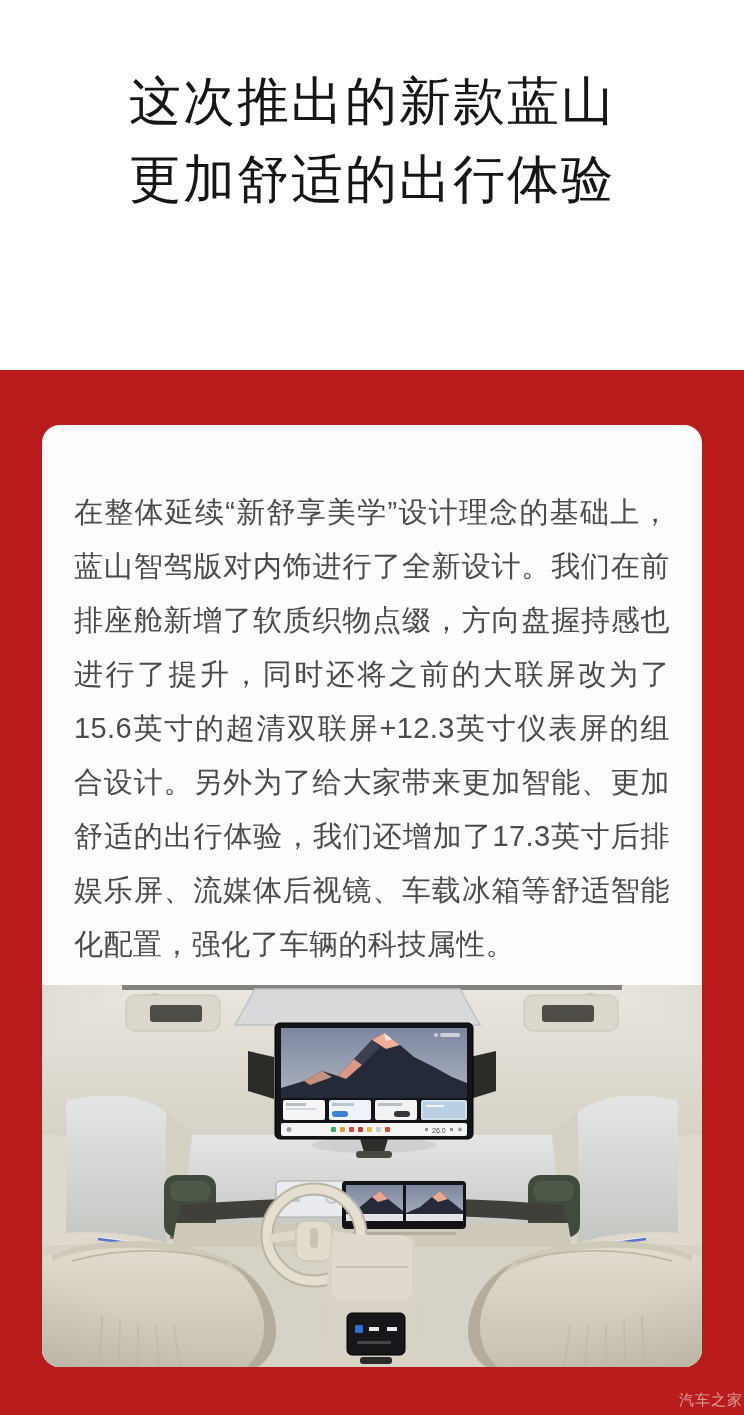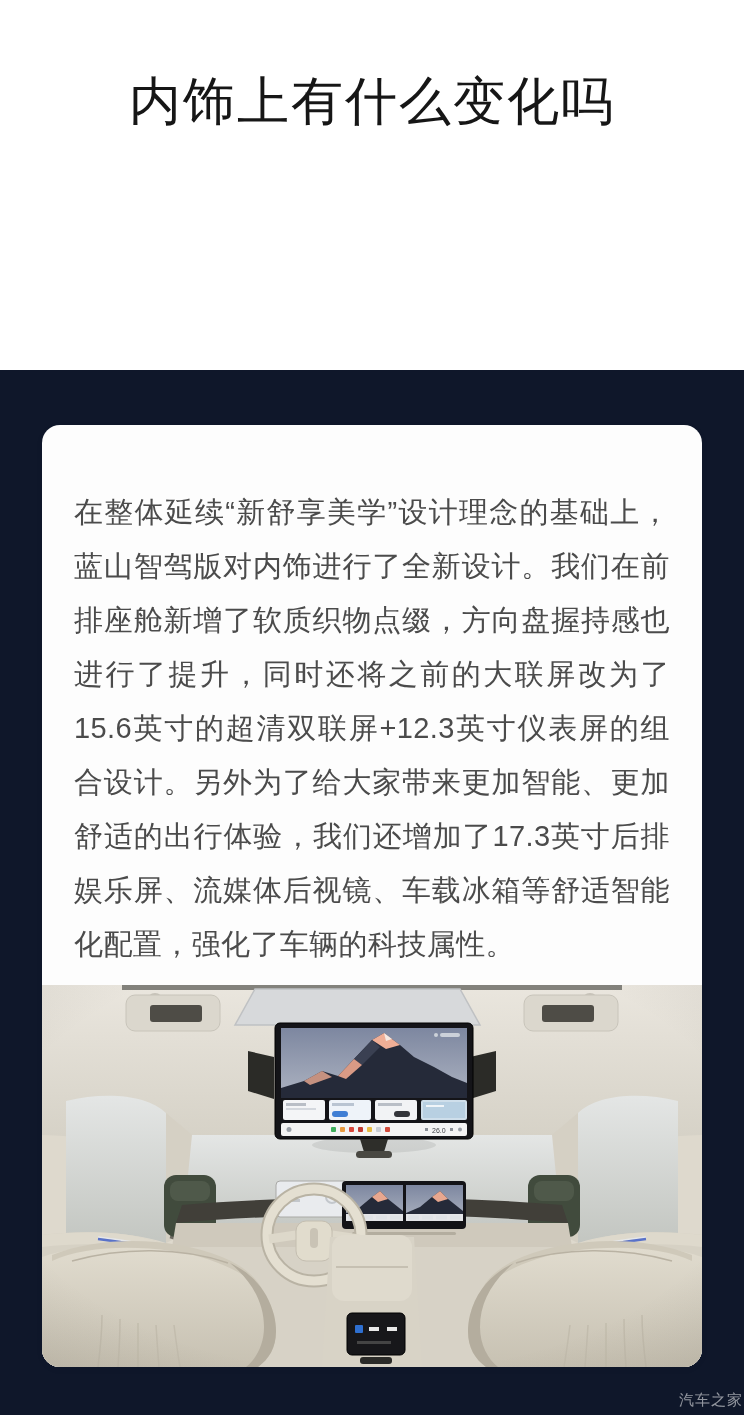--- a/index.html
+++ b/index.html
@@ -1,36 +1,37 @@
 <!DOCTYPE html>
 <html><head>
 <meta charset="utf-8">
 <style>
   html,body{margin:0;padding:0;background:#ffffff;}
   .page{position:relative;width:744px;height:1415px;background:#ffffff;overflow:hidden;
         font-family:"Liberation Sans", sans-serif;}
   .title-block{box-sizing:border-box;height:370px;padding-top:62px;text-align:center;background:#ffffff;}
   .title-line{font-size:52px;line-height:78px;font-weight:500;color:#161616;letter-spacing:2px;}
-  .gray-band{position:absolute;top:370px;left:0;right:0;bottom:0;background:#0f172a;}
+  .gray-band{position:absolute;top:370px;left:0;right:0;bottom:0;background:#b91c1c;}
   .card{width:660px;margin:55px auto 0;background:#fdfdfd;border-radius:18px;overflow:hidden;
         box-shadow:0 2px 10px rgba(0,0,0,0.03);}
   .body-text{margin:0;padding:60px 32px 14px;font-size:29px;line-height:54px;color:#4b4b4b;
              text-align:justify;letter-spacing:0.4px;}
   .photo{display:block;width:660px;height:382px;}
   .photo svg{display:block;}
   .watermark{position:absolute;right:1px;bottom:5px;font-size:15px;letter-spacing:1px;
              color:rgba(255,255,255,0.55);}
 </style>
 </head>
 <body>
 
 <div class="page">
 
   <header class="title-block">
-    <div class="title-line">内饰上有什么变化吗</div>
+    <div class="title-line">这次推出的新款蓝山</div>
+    <div class="title-line">更加舒适的出行体验</div>
   </header>
 
   <section class="gray-band">
     <article class="card">
       <p class="body-text">在整体延续“新舒享美学”设计理念的基础上，蓝山智驾版对内饰进行了全新设计。我们在前排座舱新增了软质织物点缀，方向盘握持感也进行了提升，同时还将之前的大联屏改为了15.6英寸的超清双联屏+12.3英寸仪表屏的组合设计。另外为了给大家带来更加智能、更加舒适的出行体验，我们还增加了17.3英寸后排娱乐屏、流媒体后视镜、车载冰箱等舒适智能化配置，强化了车辆的科技属性。</p>
 
       <div class="photo">
         <svg viewBox="0 0 660 382" width="660" height="382" preserveAspectRatio="none">
           <defs>
             <linearGradient id="gSky" x1="0" y1="0" x2="0" y2="1">

